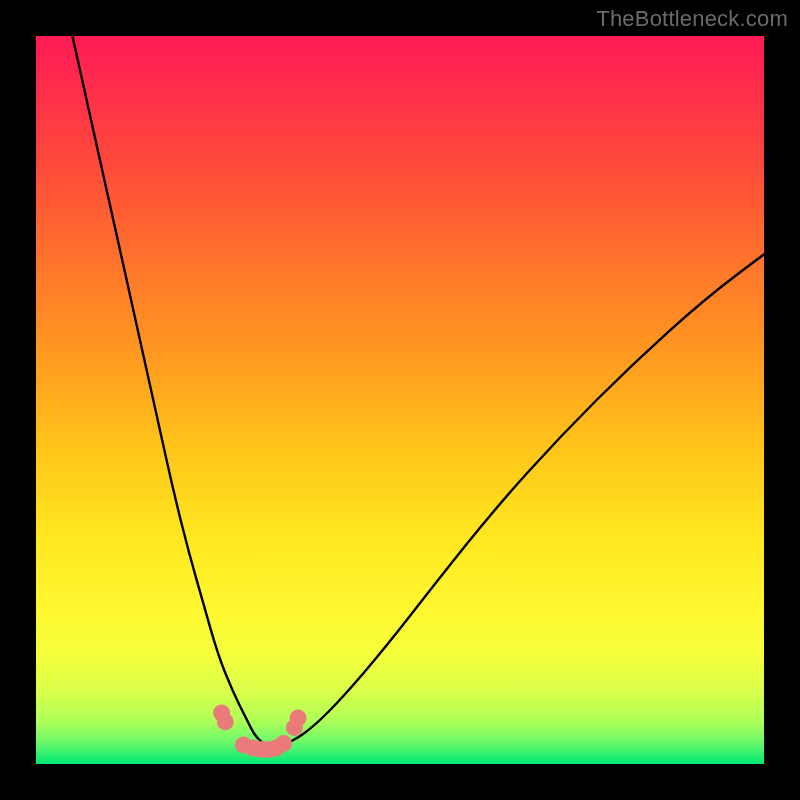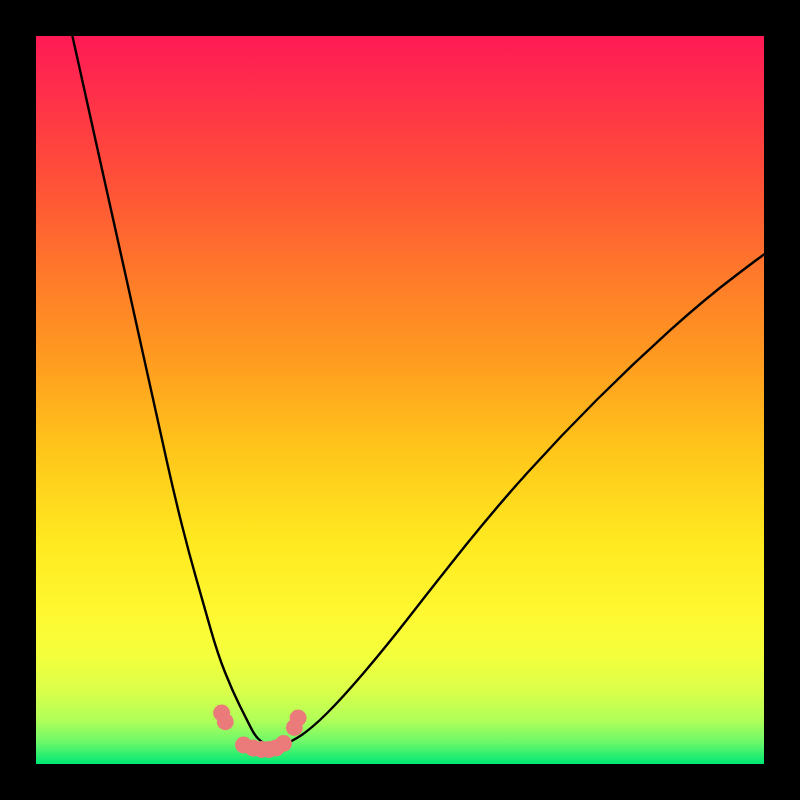--- a/index.html
+++ b/index.html
@@ -59,20 +59,21 @@
   }
   svg.curves {
     position: absolute;
     inset: 0;
   }
 </style>
 </head>
 <body>
 
 <div class="frame">
+  <div class="watermark">TheBottleneck.com</div>
   <div class="plot-area">
     <div class="gradient"></div>
     <svg class="curves" viewBox="0 0 728 728" preserveAspectRatio="none">
       <g id="curve-group">
           <path d="M 36.4 0.0 Q 36.4 0.0 43.7 32.8 Q 51.0 65.5 58.2 98.3 Q 65.5 131.0 72.8 163.8 Q 80.1 196.6 87.4 229.3 Q 94.6 262.1 101.9 294.8 Q 109.2 327.6 116.5 360.4 Q 123.8 393.1 131.0 425.9 Q 138.3 458.6 145.6 487.8 Q 152.9 516.9 160.2 542.4 Q 167.4 567.8 174.7 593.3 Q 182.0 618.8 189.3 637.0 Q 196.6 655.2 203.8 669.8 Q 211.1 684.3 214.8 691.6 Q 218.4 698.9 222.0 702.5 Q 225.7 706.2 229.3 708.0 Q 233.0 709.8 236.6 709.8 Q 240.2 709.8 247.5 708.0 Q 254.8 706.2 265.7 698.9 Q 276.6 691.6 291.2 677.0 Q 305.8 662.5 327.6 637.0 Q 349.4 611.5 374.9 578.8 Q 400.4 546.0 429.5 509.6 Q 458.6 473.2 491.4 436.8 Q 524.2 400.4 560.6 364.0 Q 597.0 327.6 633.4 294.8 Q 669.8 262.1 698.9 240.2 T 728.0 218.4" fill="none" stroke="#000000" stroke-width="2.4" stroke-linecap="round"></path>
         </g>
       <g id="dot-group">
           <circle cx="185.6" cy="677.0" r="8.5" fill="#eb7a7a"></circle>
           <circle cx="189.3" cy="685.8" r="8.5" fill="#eb7a7a"></circle>
           <circle cx="207.5" cy="709.1" r="8.5" fill="#eb7a7a"></circle>

